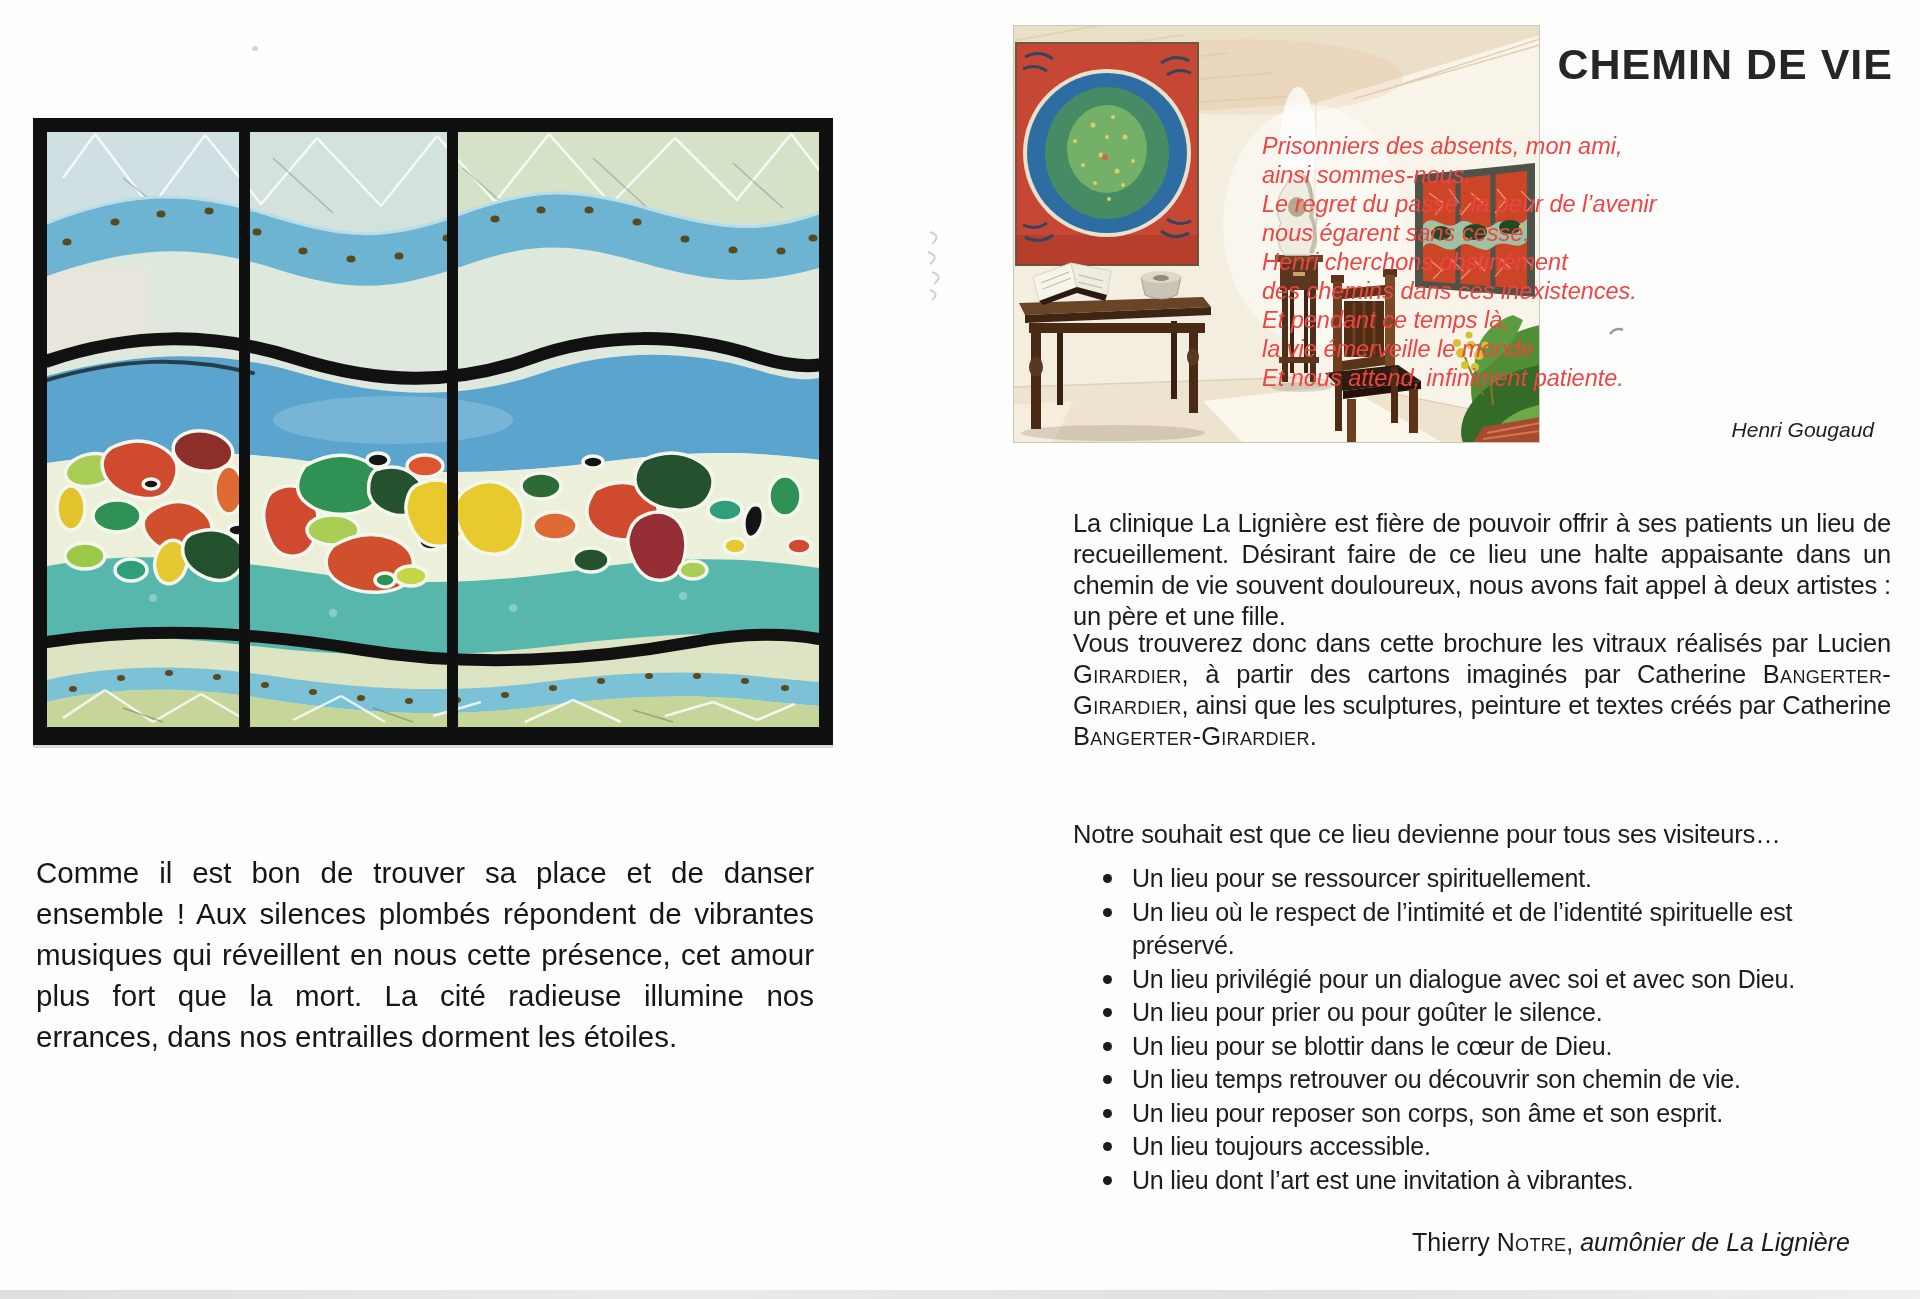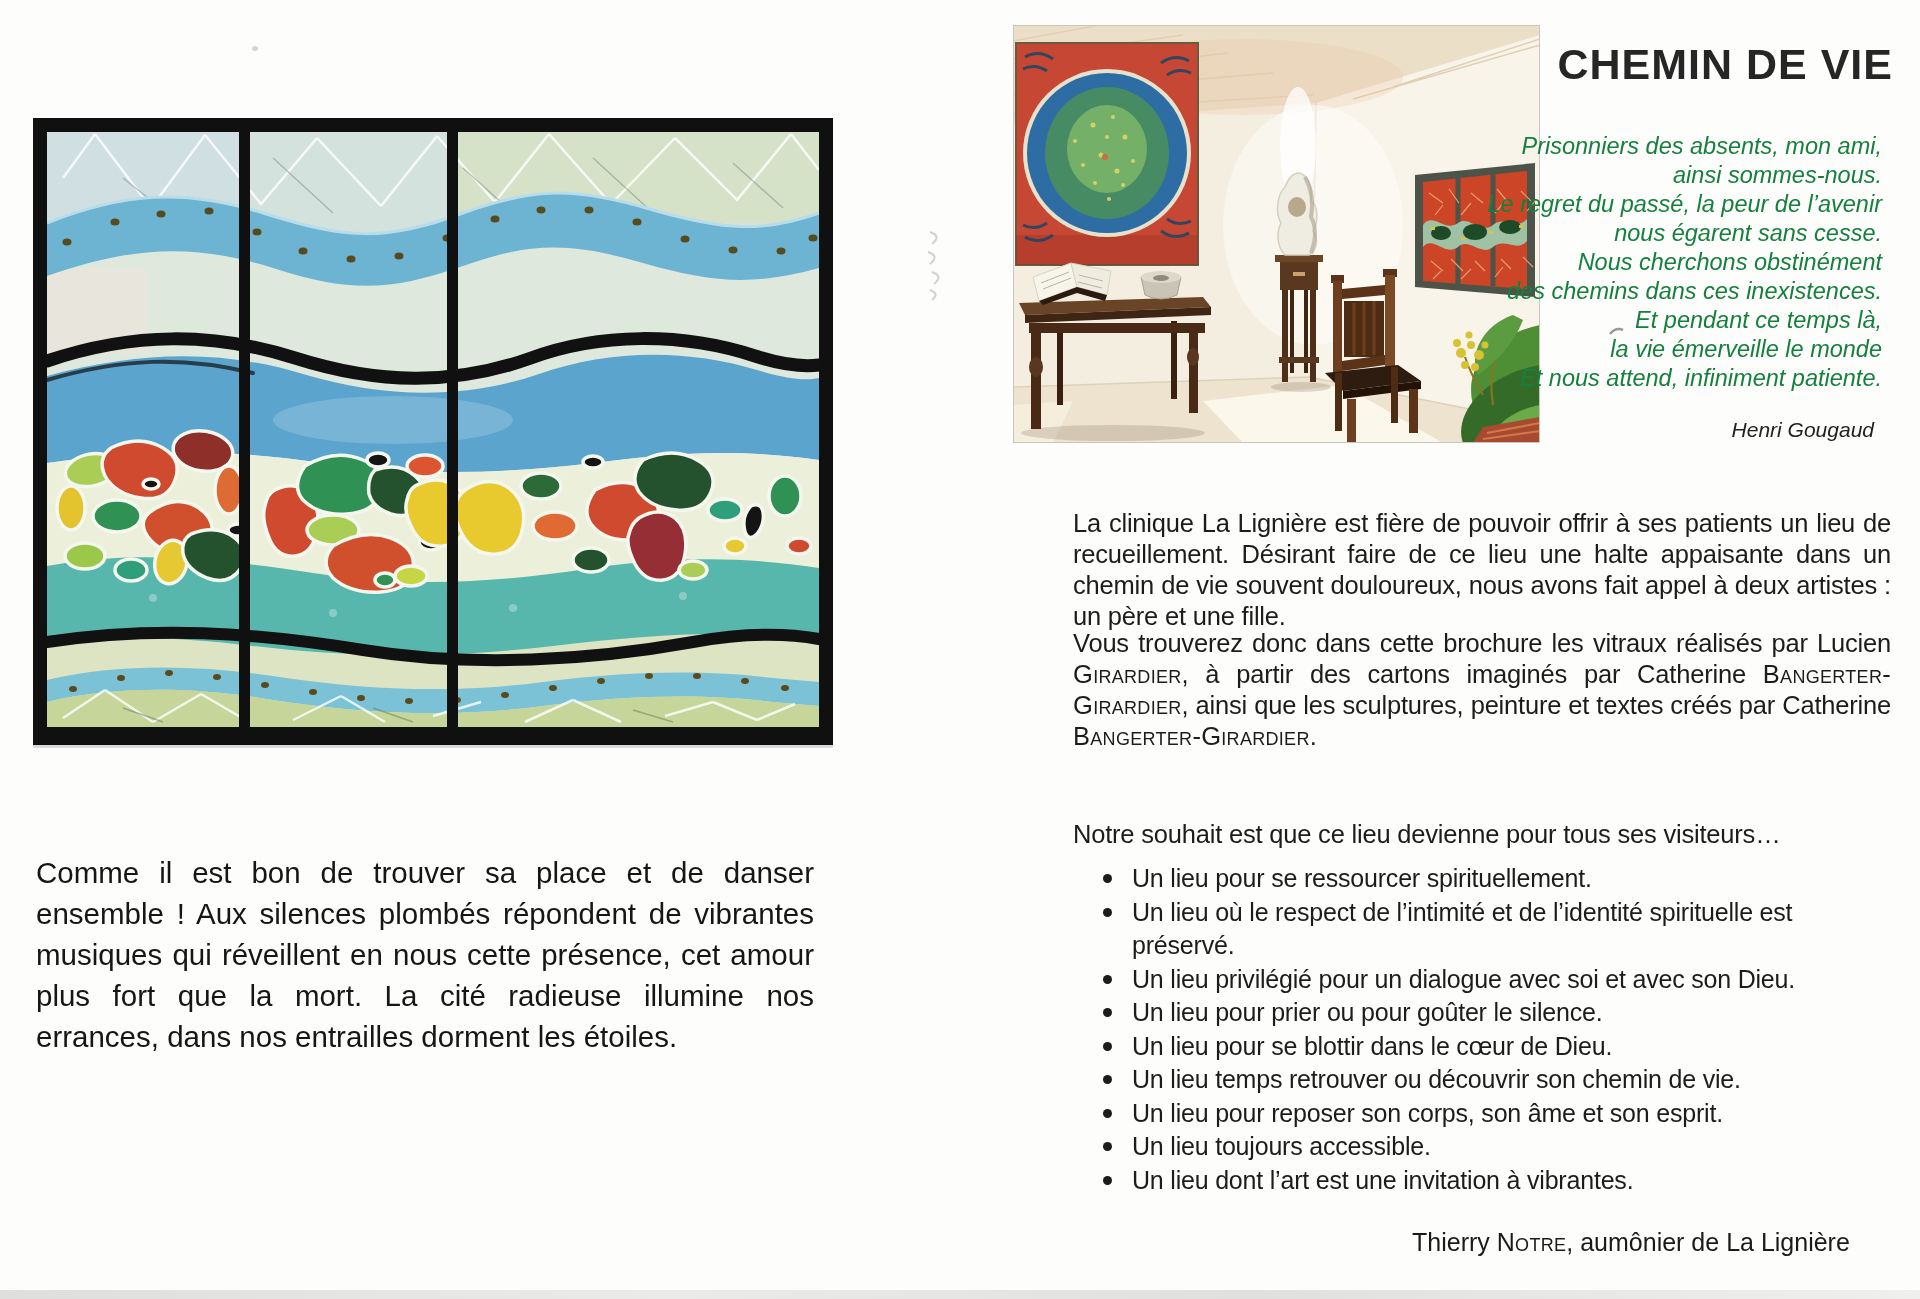--- a/index.html
+++ b/index.html
@@ -22,42 +22,42 @@
   
   #photo{left:1013px;top:25px;width:527px;height:418px}
   #photo svg{display:block;width:100%;height:100%}
   #title{
     right:27px;top:40px;margin:0;
     font-size:43px;font-weight:bold;letter-spacing:1px;color:#262626;
   }
   #poem{
     right:38px;top:132px;width:620px;
     font-size:23.5px;line-height:29px;font-style:italic;
-    text-align:right;color:#15803d;
+    color:#ef4444;
   }
   #poem-author{right:46px;top:418px;font-size:21px;font-style:italic;color:#222}
   .para{
     left:1073px;width:818px;margin:0;
     font-size:25.5px;line-height:31px;text-align:justify;letter-spacing:-0.2px;
   }
   #para1{top:508px}
   #para2{top:628px}
   #wish-line{left:1073px;top:820px;width:818px;margin:0;font-size:25.5px;letter-spacing:-0.2px}
   #wish-list{
     left:1094px;top:862px;width:770px;margin:0;padding:0;list-style:none;
     font-size:25px;letter-spacing:-0.2px;
   }
   #wish-list li{position:relative;padding-left:38px;line-height:33.5px}
   #wish-list li::before{
     content:"";position:absolute;left:9px;top:12px;width:9px;height:9px;
     border-radius:50%;background:#1c1c1c;
   }
   #signature{left:1412px;top:1228px;margin:0;font-size:25px;color:#1a1a1a}
   .seg-smallcaps{font-variant:small-caps;letter-spacing:.3px}
-  .seg-italic{}
+  .seg-italic{font-style:italic}
 
   
   #scan-strip{
     left:0;bottom:0;width:1920px;height:9px;opacity:.8;
     background:linear-gradient(90deg,#d7d7d5 0%,#e6e6e4 35%,#d9d9d7 65%,#ececea 100%);
   }
   .artifact{pointer-events:none}
 </style>
 </head>
 <body>
@@ -367,21 +367,21 @@
       </svg>
     </figure>
 
     <h1 class="abs" id="title">CHEMIN DE VIE</h1>
 
     <div class="abs" id="poem">
         <div class="poem-line">Prisonniers des absents, mon ami,</div>
         <div class="poem-line">ainsi sommes-nous.</div>
         <div class="poem-line">Le regret du passé, la peur de l’avenir</div>
         <div class="poem-line">nous égarent sans cesse.</div>
-        <div class="poem-line">Nous cherchons obstinément</div>
+        <div class="poem-line">Henri cherchons obstinément</div>
         <div class="poem-line">des chemins dans ces inexistences.</div>
         <div class="poem-line">Et pendant ce temps là,</div>
         <div class="poem-line">la vie émerveille le monde</div>
         <div class="poem-line">Et  nous attend, infiniment patiente.</div>
       </div>
 
     <div class="abs" id="poem-author">Henri Gougaud</div>
 
     <p class="abs para" id="para1">La clinique La Lignière est fière de pouvoir offrir à ses patients un lieu de recueillement.  Désirant faire de ce lieu une halte appaisante dans un chemin de vie souvent douloureux, nous avons fait appel à deux artistes&nbsp;: un père et une fille.</p>
 

